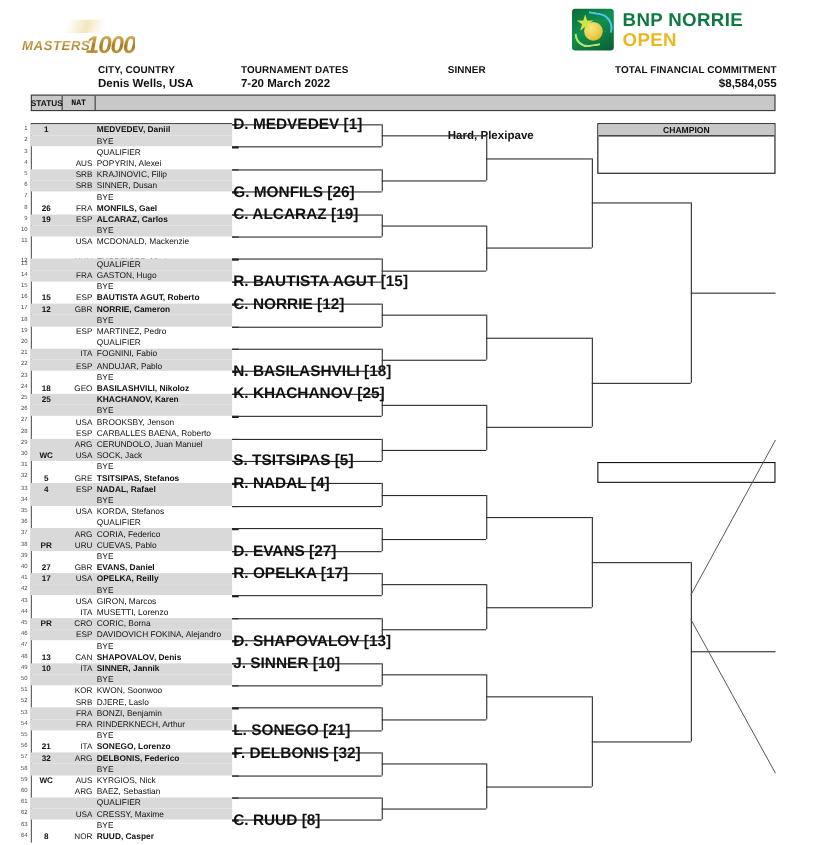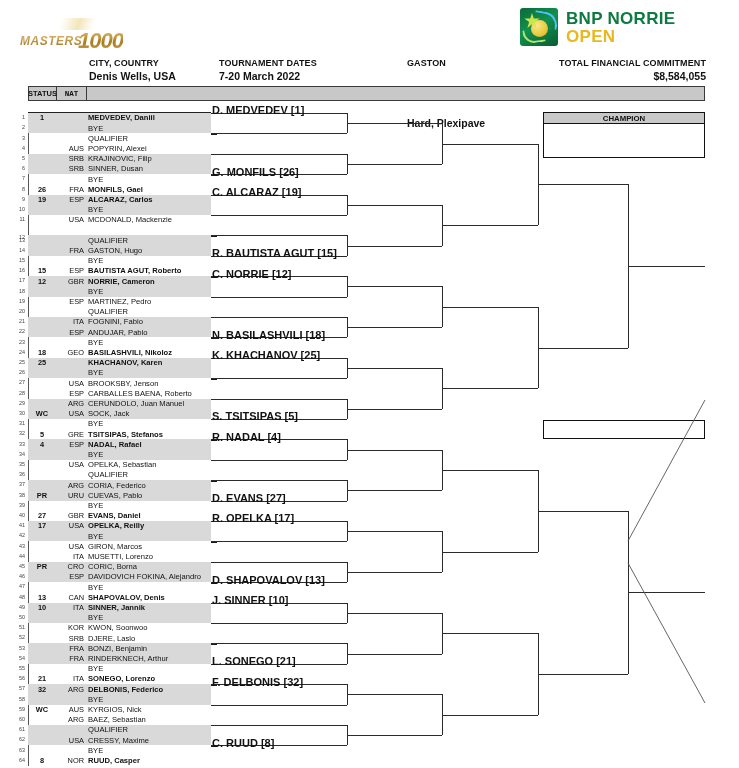--- a/index.html
+++ b/index.html
@@ -93,21 +93,21 @@
 
   
   .colrule{position:absolute;left:28px;top:0;width:1px;height:653px;background:#555;}
   .topline{position:absolute;left:28px;top:-1px;width:183px;height:1px;background:#222;}
 
   
   .hl{position:absolute;height:1px;background:#2b2b2b;}
   .vl{position:absolute;width:1px;background:#2b2b2b;}
   .hl2{position:absolute;height:1.4px;background:#1a1a1a;}
 
-  .wlabel{position:absolute;font-size:11px;font-weight:bold;color:#111;white-space:nowrap;}
+  .wlabel{position:absolute;font-size:14px;font-weight:bold;color:#111;white-space:nowrap;}
 
   
   .champ-box{position:absolute;left:543px;top:-1px;width:162px;height:46px;border:1.6px solid #111;box-sizing:border-box;background:#fff;}
   .champ-hdr{position:absolute;left:0;top:0;width:100%;height:11px;background:#c8c8c8;border-bottom:1.4px solid #111;box-sizing:border-box;
              font-size:7.8px;font-weight:bold;color:#111;display:flex;align-items:center;justify-content:center;}
   .final-box{position:absolute;left:543px;width:162px;height:19px;border:1.6px solid #111;box-sizing:border-box;background:#fff;}
 
   .diag{position:absolute;left:0;top:0;width:739px;height:653px;pointer-events:none;}
 </style>
 </head>
@@ -129,21 +129,21 @@
       <div class="bnp-arc2"></div>
     </div>
     <div class="bnp-txt1">BNP NORRIE</div>
     <div class="bnp-txt2">OPEN</div>
   </div>
 
   <div class="hdr-label" style="left:89px;top:58px;">CITY, COUNTRY</div>
   <div class="hdr-value" style="left:89px;top:70px;">Denis Wells, USA</div>
   <div class="hdr-label" style="left:219px;top:58px;">TOURNAMENT DATES</div>
   <div class="hdr-value" style="left:219px;top:70px;">7-20 March 2022</div>
-  <div class="hdr-label" style="left:407px;top:58px;">GASTON</div>
+  <div class="hdr-label" style="left:407px;top:58px;">SINNER</div>
   <div class="hdr-value" style="left:407px;top:70px;margin-top:47px;">Hard, Plexipave</div>
   <div class="hdr-label" style="right:33px;top:58px;">TOTAL FINANCIAL COMMITMENT</div>
   <div class="hdr-value" style="right:33px;top:70px;">$8,584,055</div>
 
   <div class="statusbar">
     <div class="sb-cell sb-status">STATUS</div>
     <div class="sb-cell sb-nat">NAT</div>
   </div>
 
   <div id="draw">
@@ -386,21 +386,21 @@
           <div class="rnum">34</div>
           <div class="rstatus"></div>
           <div class="rnat"></div>
           <div class="rname">BYE</div>
         </div>
         <div class="row" style="top: 346.8px;">
           <div class="shade"></div>
           <div class="rnum">35</div>
           <div class="rstatus"></div>
           <div class="rnat">USA</div>
-          <div class="rname">OPELKA, Sebastian</div>
+          <div class="rname">KORDA, Stefanos</div>
         </div>
         <div class="row" style="top: 357px;">
           <div class="shade"></div>
           <div class="rnum">36</div>
           <div class="rstatus"></div>
           <div class="rnat"></div>
           <div class="rname">QUALIFIER</div>
         </div>
         <div class="row sh" style="top: 367.2px;">
           <div class="shade"></div>

